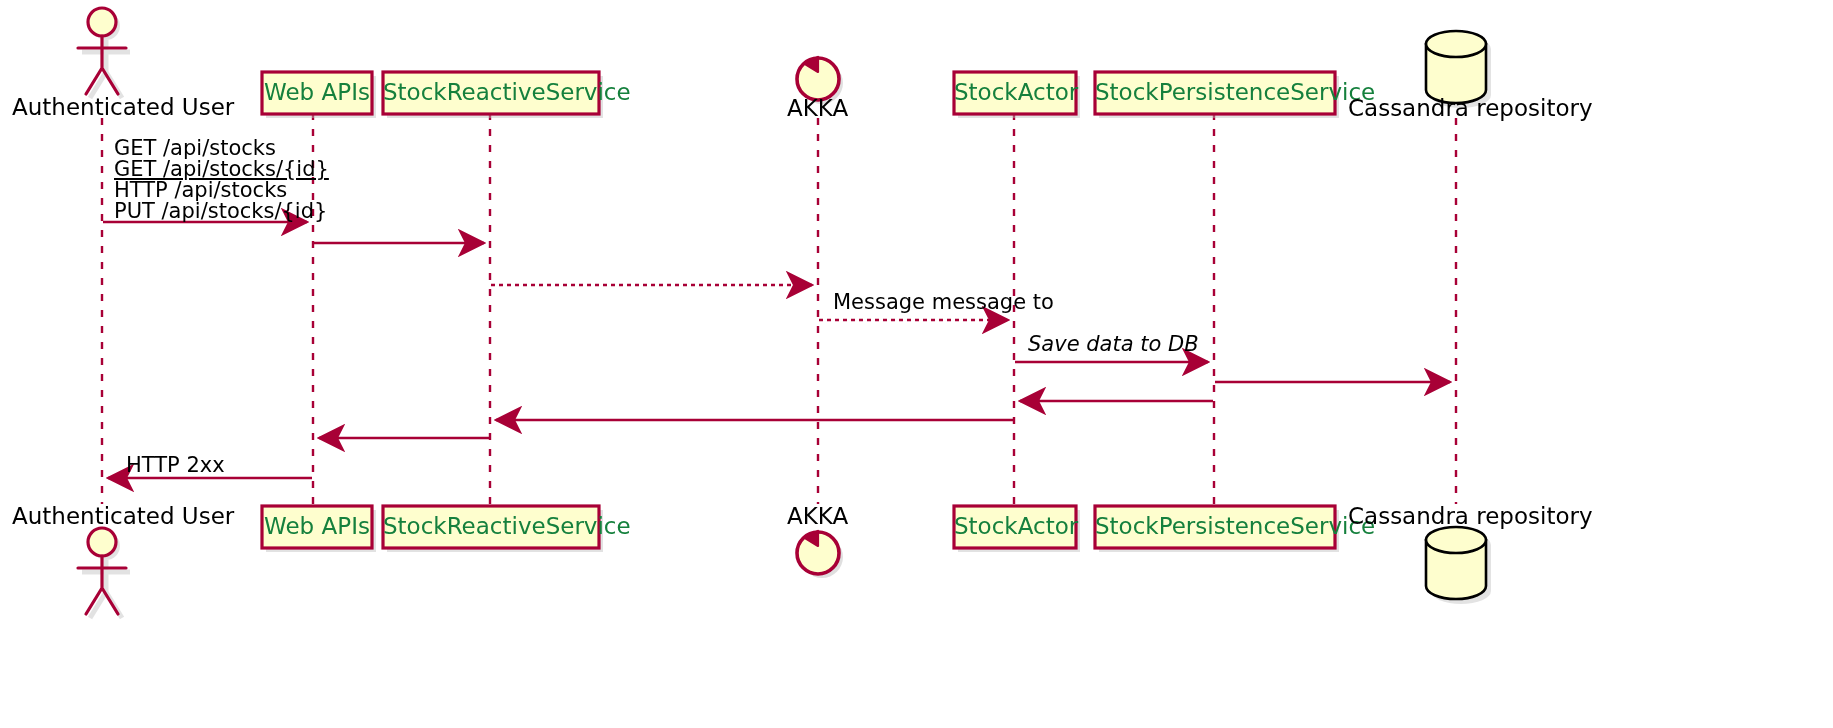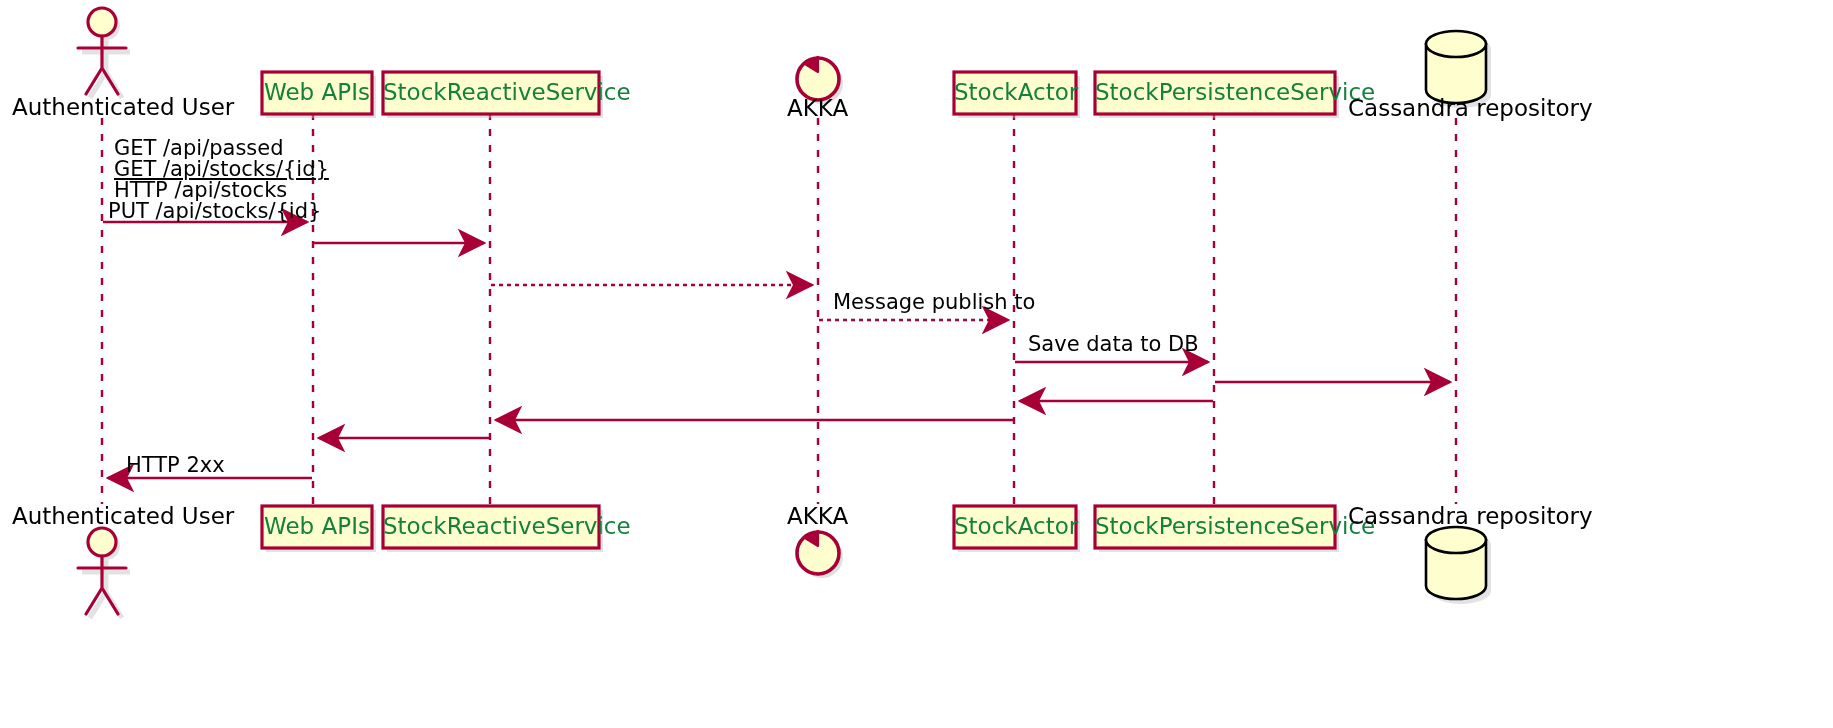--- a/index.html
+++ b/index.html
@@ -172,22 +172,22 @@
   <div class="plabel" style="left:1348px;top:97px;">Cassandra repository</div>
 
   <div class="plabel" style="left:12px;  top:505px;">Authenticated User</div>
   <div class="boxlabel" style="left:262px; top:515px; width:110px;">Web APIs</div>
   <div class="boxlabel" style="left:383px; top:515px; width:216px;">StockReactiveService</div>
   <div class="plabel" style="left:787px; top:505px;">AKKA</div>
   <div class="boxlabel" style="left:954px; top:515px; width:122px;">StockActor</div>
   <div class="boxlabel" style="left:1095px;top:515px; width:240px;">StockPersistenceService</div>
   <div class="plabel" style="left:1348px;top:505px;">Cassandra repository</div>
 
-  <div class="msglabel" style="left:114px; top:138px;">GET /api/passed</div>
+  <div class="msglabel" style="left:114px; top:138px;">GET /api/stocks</div>
   <div class="msglabel" style="left:114px; top:159px;text-decoration:underline;">GET /api/stocks/{id}</div>
   <div class="msglabel" style="left:114px; top:180px;">HTTP /api/stocks</div>
-  <div class="msglabel" style="left:108px; top:201px;">PUT /api/stocks/{id}</div>
+  <div class="msglabel" style="left:114px; top:201px;">PUT /api/stocks/{id}</div>
 
-  <div class="msglabel" style="left:833px;  top:292px;">Message publish to</div>
-  <div class="msglabel" style="left:1028px; top:334px;">Save data to DB</div>
+  <div class="msglabel" style="left:833px;  top:292px;">Message message to</div>
+  <div class="msglabel" style="left:1028px; top:334px;font-style:italic;">Save data to DB</div>
   <div class="msglabel" style="left:126px;  top:455px;">HTTP 2xx</div>
 
 </div>
 
 </body></html>

